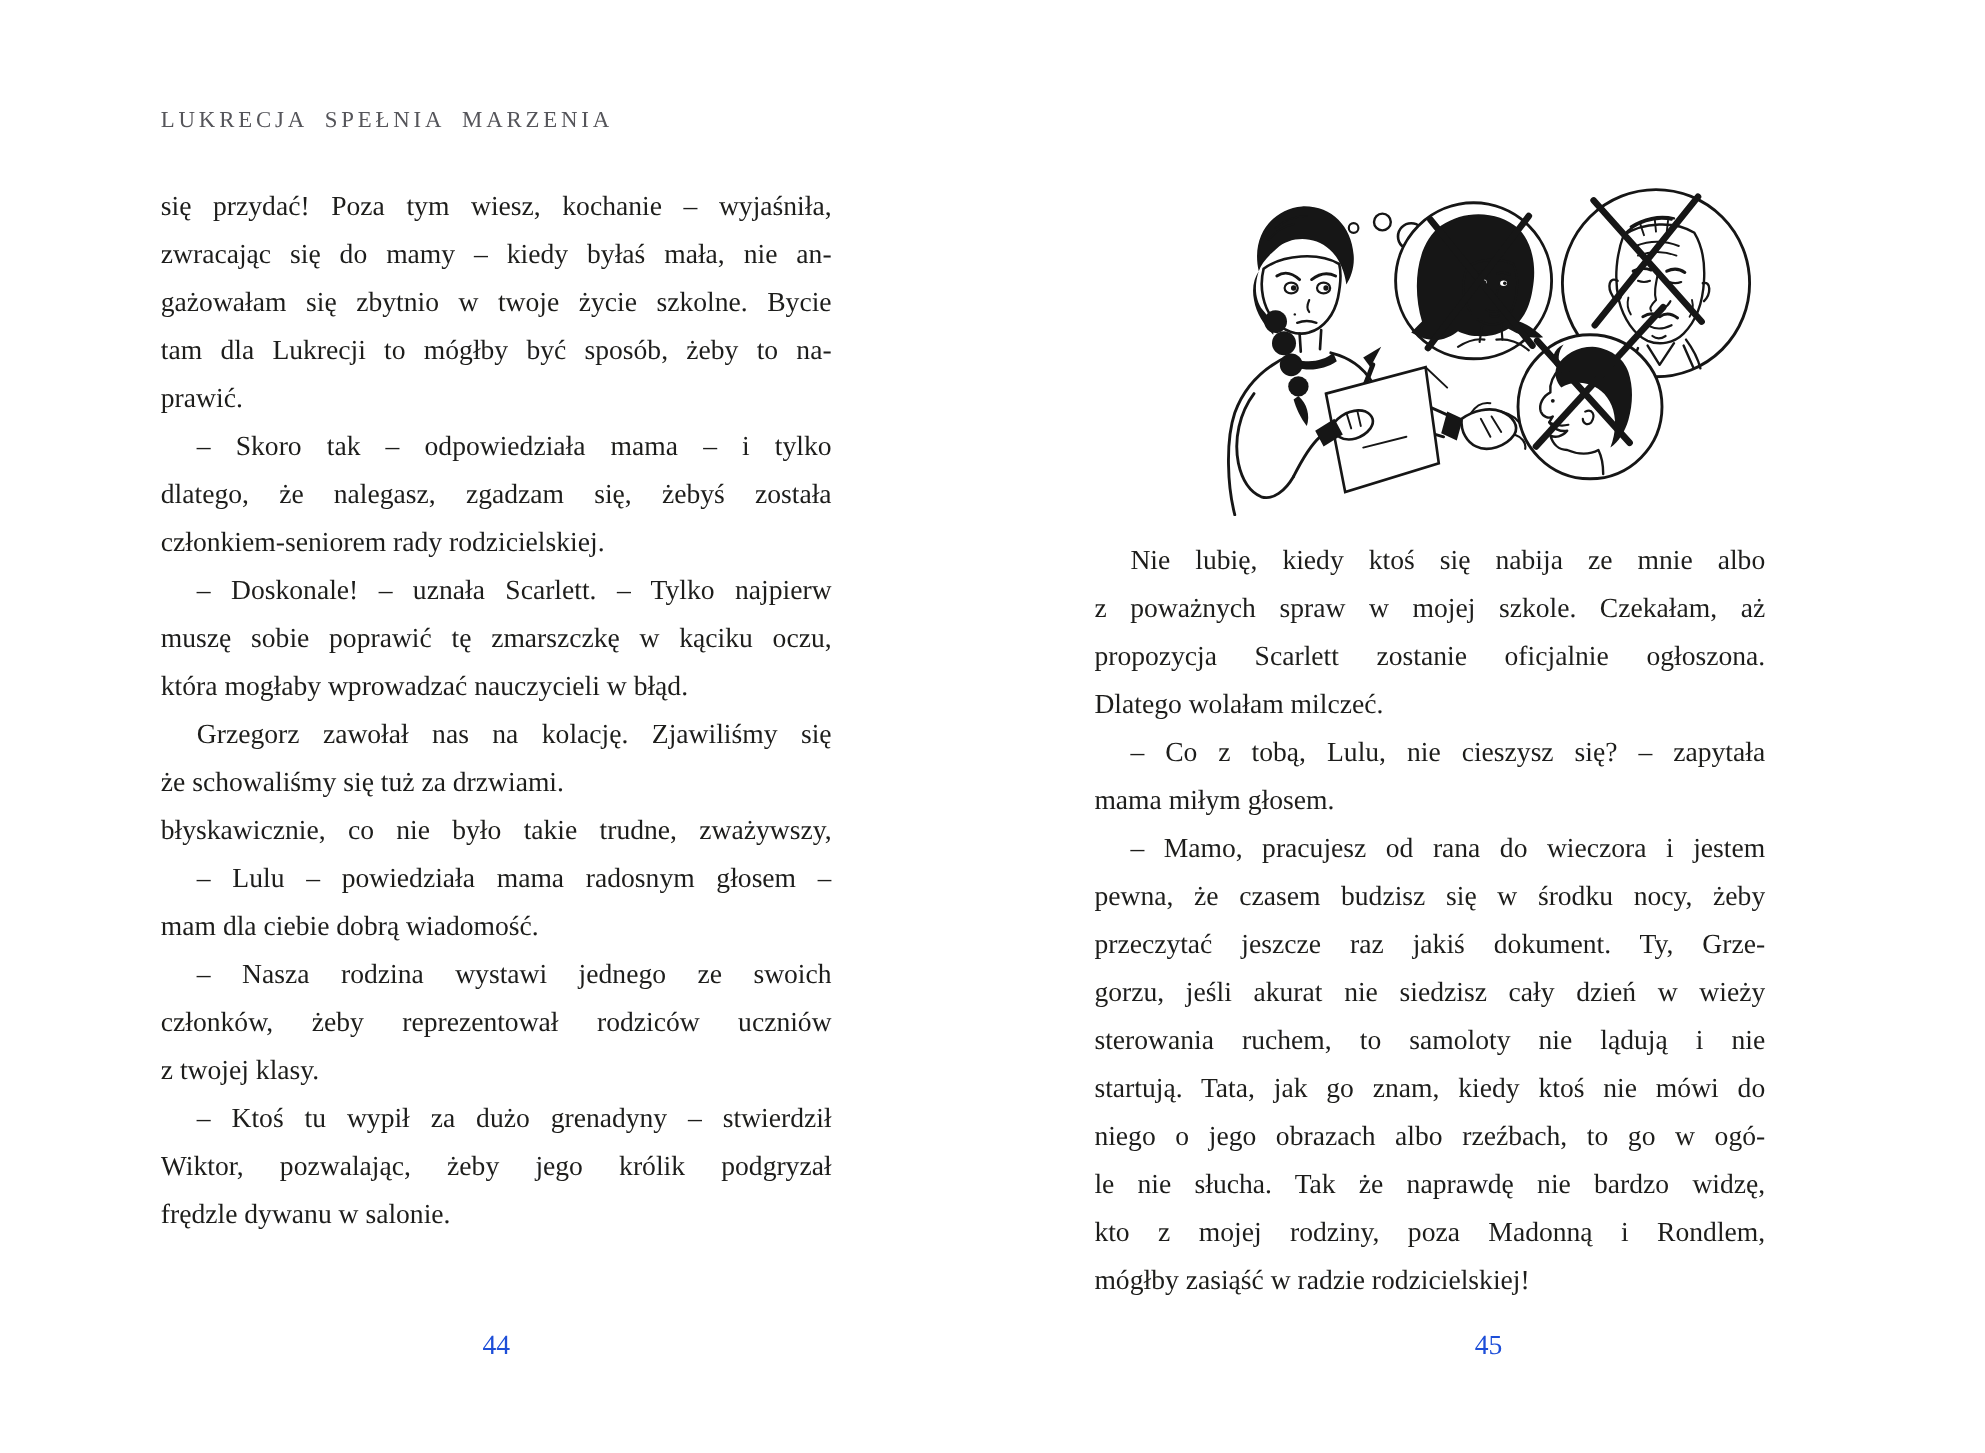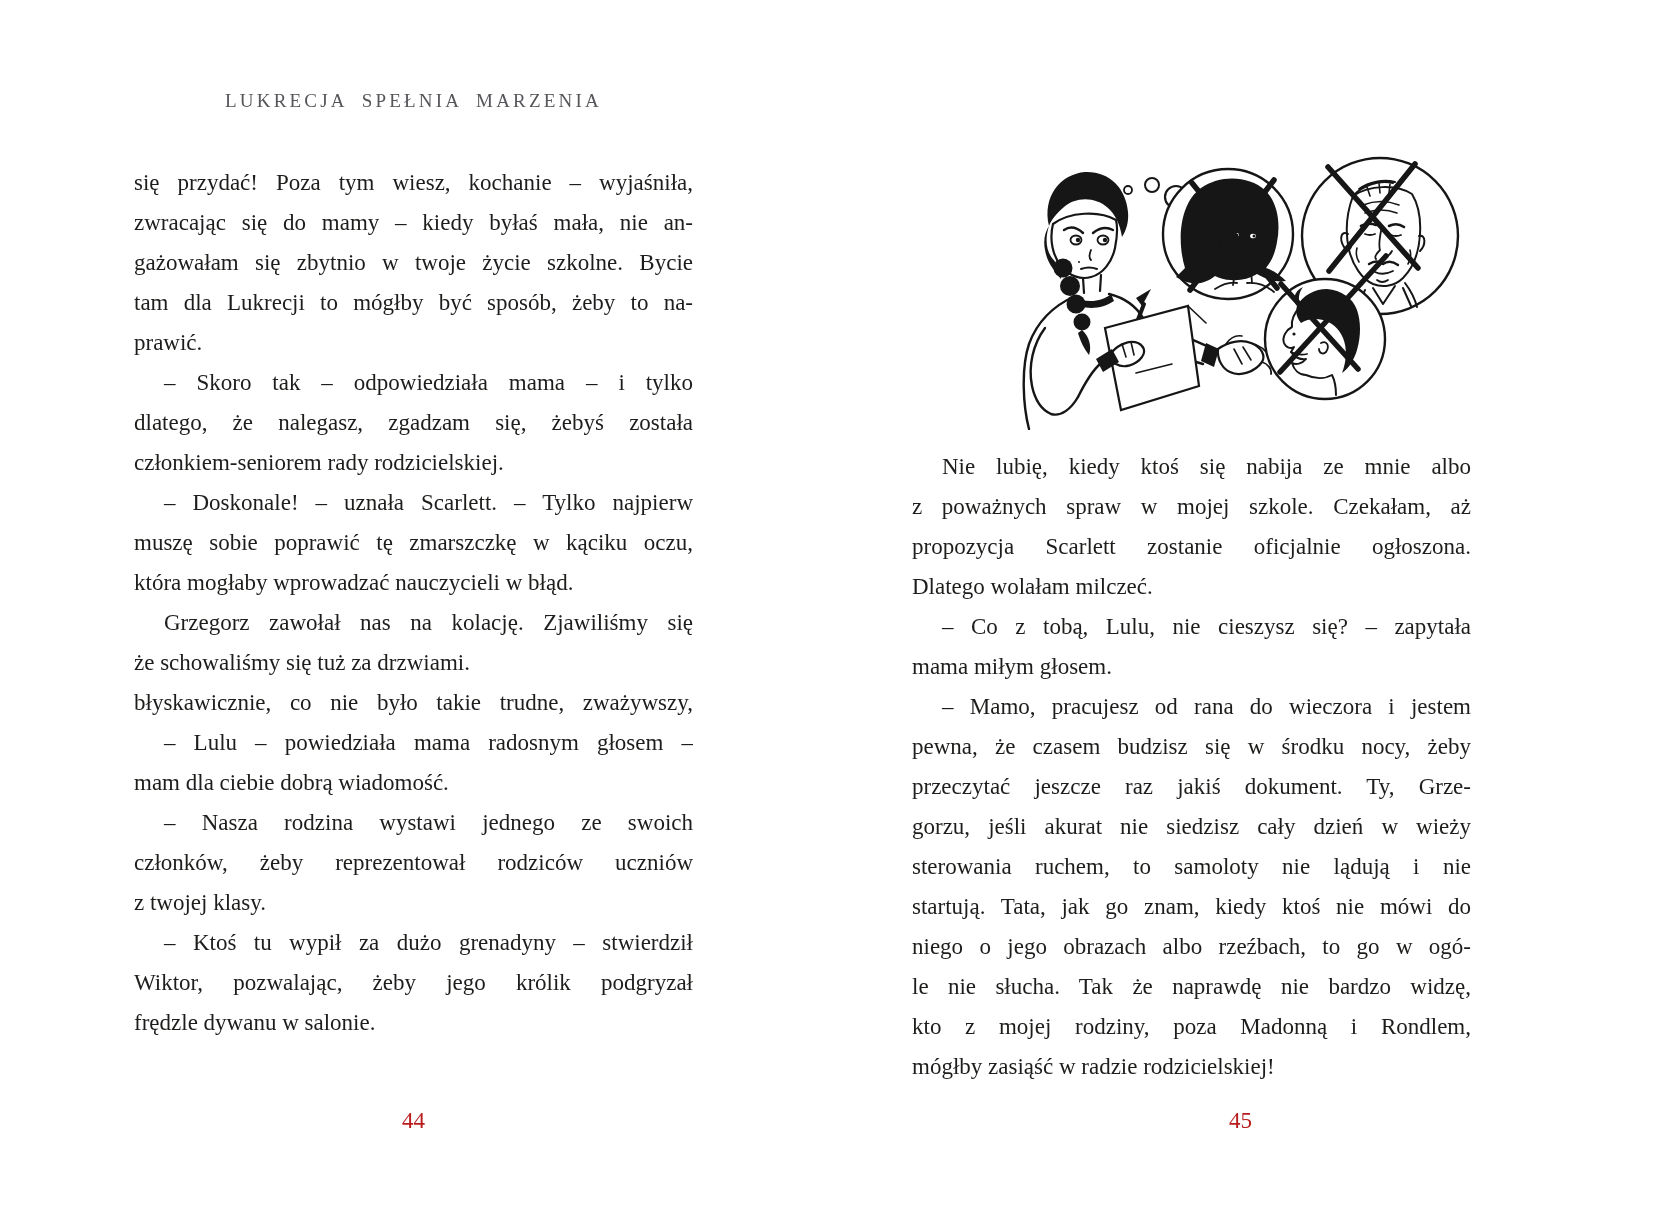--- a/index.html
+++ b/index.html
@@ -7,52 +7,52 @@
     position:relative;
     width:1654px;height:1211px;
     background:#ffffff;
     font-family:"Liberation Serif", serif;
     color:#1d1d1b;
     overflow:hidden;
   }
   .running-header{
     position:absolute;
     left:134px;top:90px;width:559px;
-    text-align:center;
+    text-align:left;
     font-size:19px;
     letter-spacing:3.2px;
     word-spacing:7px;
     color:#55555a;
   }
   .textblock{
     position:absolute;
     width:559px;
     font-size:23px;
     line-height:40px;
   }
-  .textblock.left{left:134px;top:163px;}
+  .textblock.left{left:134px;top:152px;}
   .textblock.right{left:912px;top:447px;}
   .line{
     height:40px;
     text-align:justify;
     text-align-last:justify;
     white-space:normal;
     overflow:hidden;
   }
   .line.endline{
     text-align:right;
     text-align-last:left;
   }
   .line.indent{text-indent:30px;}
   .page-number{
     position:absolute;
     top:1108px;width:559px;
     text-align:center;
     font-size:23px;
-    color:#b91c1c;
+    color:#1d4ed8;
   }
   .page-number.left{left:134px;}
   .page-number.right{left:961px;}
   .illustration{
     position:absolute;
     left:985px;top:138px;
     width:490px;height:292px;
   }
   .illustration svg{width:100%;height:100%;display:block;}
   .ink{stroke:#161616;fill:none;stroke-linecap:round;stroke-linejoin:round;}

